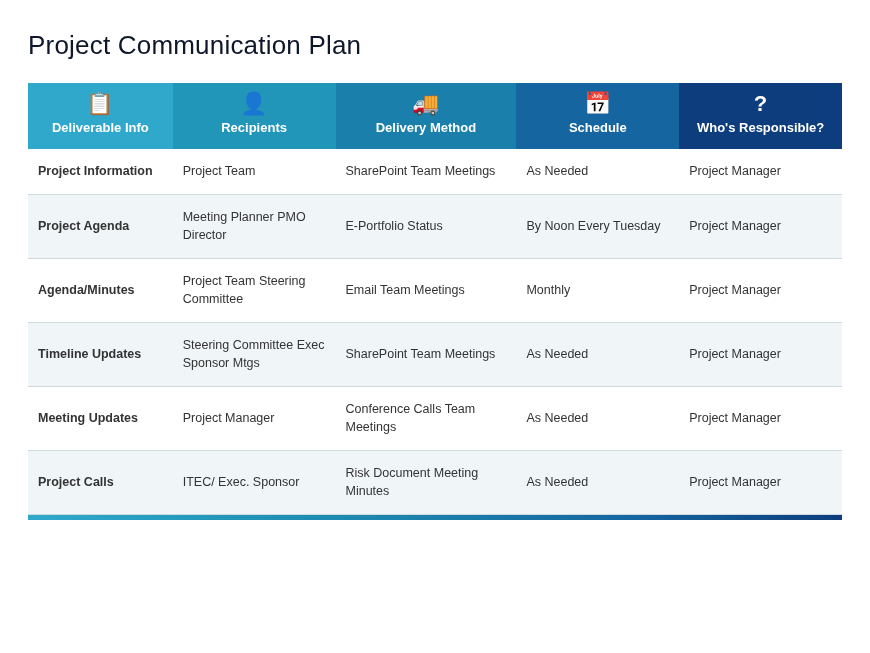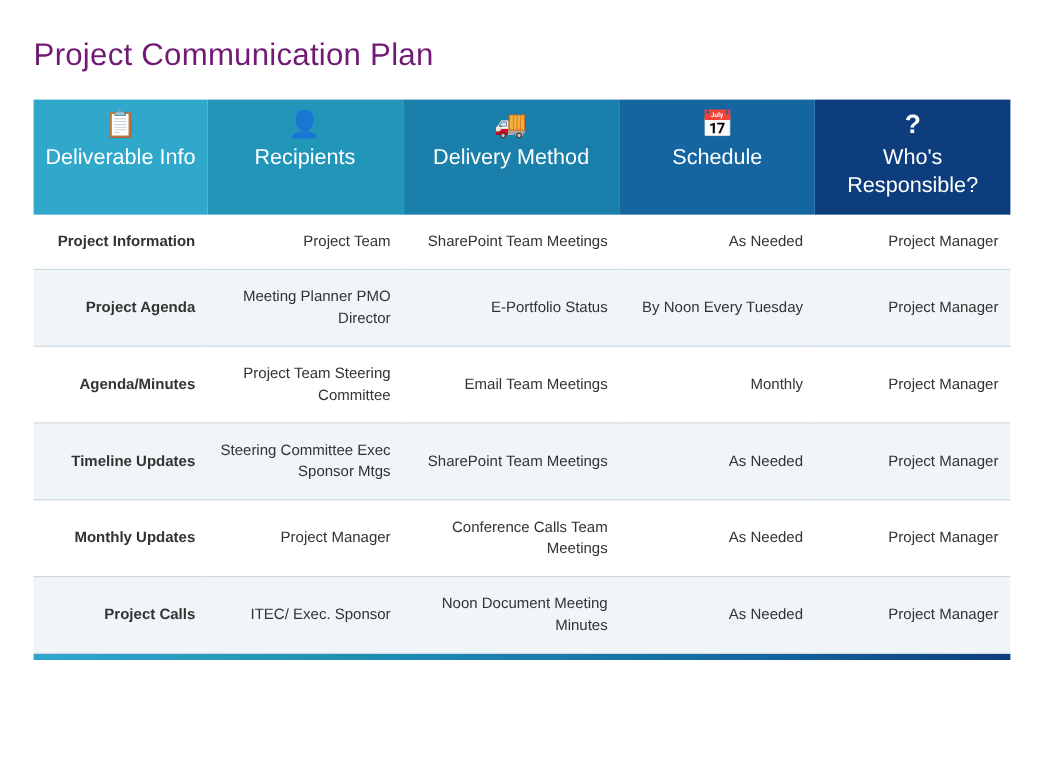--- a/index.html
+++ b/index.html
@@ -7,21 +7,21 @@
       font-family: 'Segoe UI', Arial, sans-serif;
       background: #ffffff;
       width: 870px;
       min-height: 653px;
       padding: 30px 28px 20px 28px;
     }
 
     .page-title {
       font-size: 26px;
       font-weight: 300;
-      color: #701a75;
+      color: #0f172a;
       margin-bottom: 22px;
       letter-spacing: 0.2px;
     }
 
     .comm-table {
       width: 100%;
       border-collapse: collapse;
       table-layout: fixed;
     }
 
@@ -43,29 +43,28 @@
 
     .header-icon {
       font-size: 22px;
       display: block;
       margin-bottom: 5px;
       line-height: 1;
     }
 
     .header-label {
       display: block;
-      font-size: 18px;
-      font-weight: 400;
+      font-size: 13px;
+      font-weight: 700;
       line-height: 1.3;
     }
 
     
     .comm-table tbody tr {
       border-bottom: 1px solid #d0d8e0;
-      text-align: right;
     }
     .comm-table tbody tr:nth-child(even) {
       background: #f0f5f8;
     }
     .comm-table tbody tr:nth-child(odd) {
       background: #ffffff;
     }
 
     .comm-table tbody td {
       padding: 14px 10px;
@@ -141,28 +140,28 @@
         <td>Project Manager</td>
       </tr>
       <tr>
         <td class="td-deliverable">Timeline Updates</td>
         <td>Steering Committee Exec Sponsor Mtgs</td>
         <td>SharePoint Team Meetings</td>
         <td>As Needed</td>
         <td>Project Manager</td>
       </tr>
       <tr>
-        <td class="td-deliverable">Monthly Updates</td>
+        <td class="td-deliverable">Meeting Updates</td>
         <td>Project Manager</td>
         <td>Conference Calls Team Meetings</td>
         <td>As Needed</td>
         <td>Project Manager</td>
       </tr>
       <tr>
         <td class="td-deliverable">Project Calls</td>
         <td>ITEC/ Exec. Sponsor</td>
-        <td>Noon Document Meeting Minutes</td>
+        <td>Risk Document Meeting Minutes</td>
         <td>As Needed</td>
         <td>Project Manager</td>
       </tr>
     </tbody>
 </table>
 <div class="table-footer-bar"></div>
 
 </body></html>

